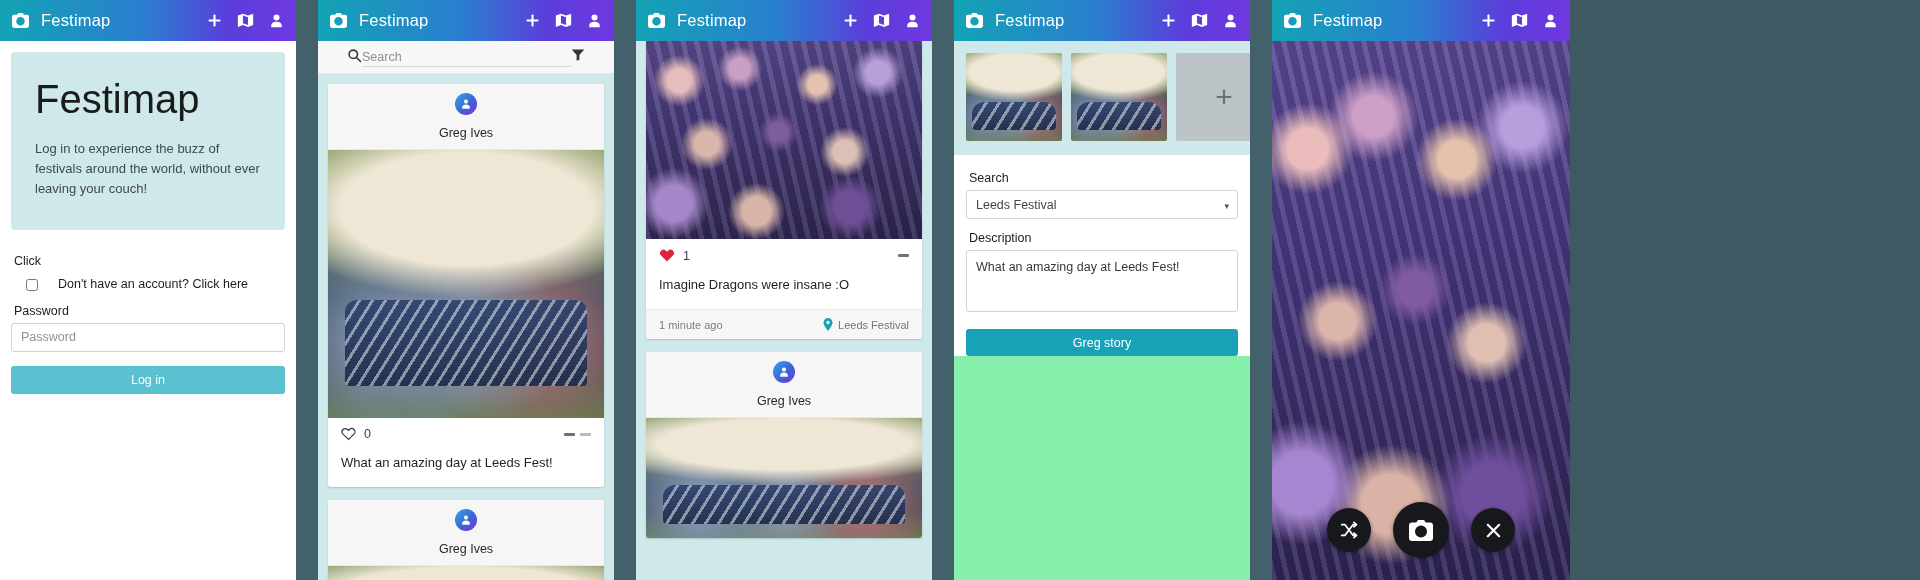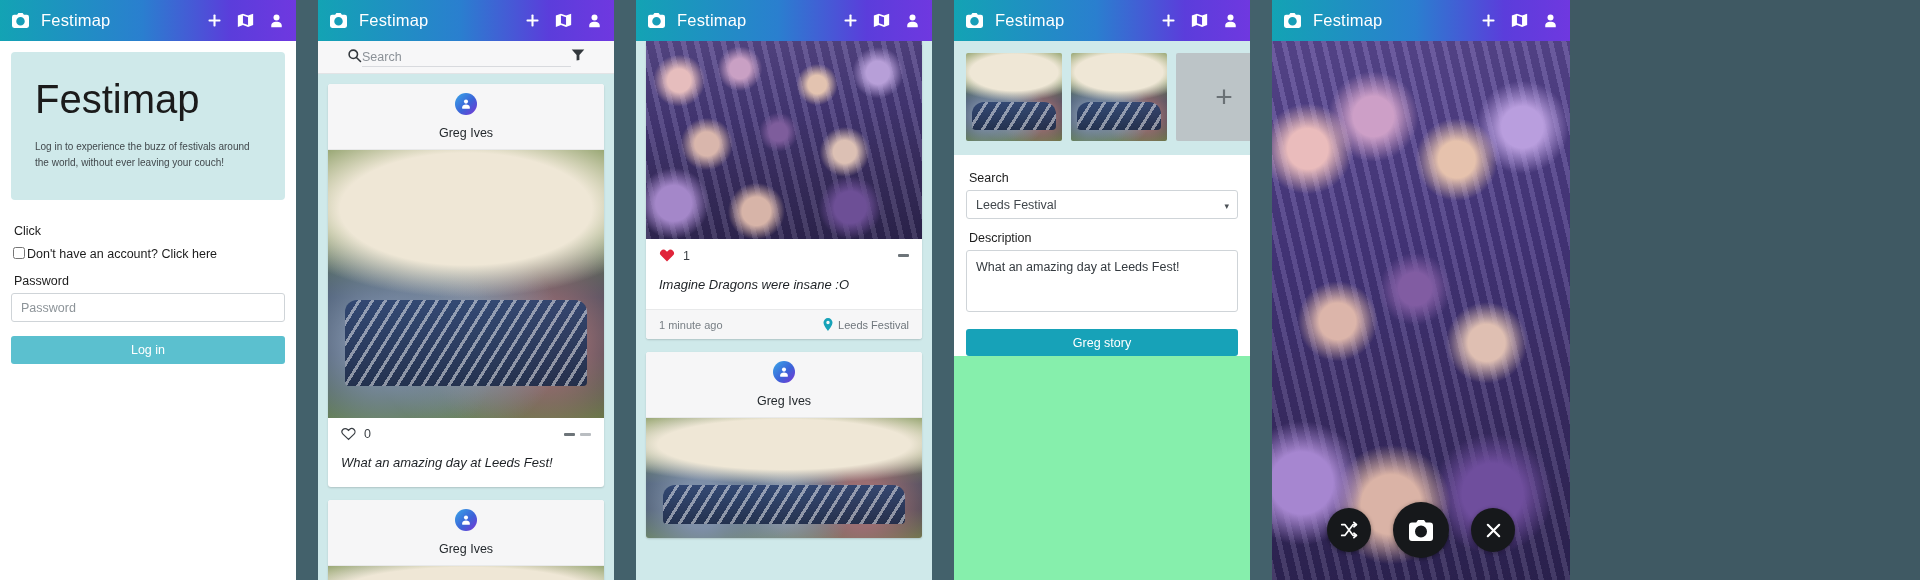--- a/index.html
+++ b/index.html
@@ -29,29 +29,29 @@
   .appbar .acts { display: flex; align-items: center; gap: 15px; }
   .appbar svg { display: block; }
 
   
   .p1-body { background: #fff; height: 539px; padding: 11px 11px 0 11px; }
   .hero {
     background: #cfe9ea; border-radius: 4px;
     padding: 26px 24px 30px 24px; margin-bottom: 24px;
   }
   .hero h1 { font-size: 40px; font-weight: 300; color: #1b1b1b; line-height: 1.08; margin-bottom: 18px; }
-  .hero p { font-size: 10px; color: #41484c; line-height: 1.55; }
+  .hero p { font-size: 13px; color: #41484c; line-height: 1.55; }
   .fld-label { font-size: 12.5px; color: #1c1c1c; margin: 0 3px 5px 3px; }
   .txt {
     width: 100%; height: 29px; border: 1px solid #cfd4d8; border-radius: 3px;
     background: #fff; padding: 0 9px; font-size: 12.5px; color: #4a4f54;
     font-family: "Liberation Sans", sans-serif; outline: none;
   }
   .txt::placeholder { color: #8d9499; }
-  .chkrow { display: flex; align-items: flex-start; gap: 2px; margin: 9px 0 13px 2px; }
+  .chkrow { display: flex; align-items: flex-end; gap: 20px; margin: 9px 0 13px 15px; }
   .chkrow input { width: 12px; height: 12px; accent-color: #17a2b8; margin: 0; }
   .chkrow label { font-size: 12.5px; color: #1c1c1c; }
   .btn-login {
     width: 100%; height: 28px; margin-top: 14px; border: 0; border-radius: 3px;
     background: #5bc0cf; color: #fff; font-size: 12.5px;
     font-family: "Liberation Sans", sans-serif; cursor: pointer;
   }
 
   
   .searchbar {
@@ -73,21 +73,21 @@
     display: flex; align-items: center; justify-content: center; flex: 0 0 auto;
   }
   .card-head .uname { font-size: 12.5px; color: #24292d; }
   .photo { width: 100%; display: block; }
   .meta { display: flex; align-items: center; padding: 9px 13px 7px 13px; }
   .meta .likes { display: flex; align-items: center; gap: 8px; font-size: 12.5px; color: #3a3f44; }
   .meta .spacer { flex: 1; }
   .dashes { display: flex; gap: 5px; align-items: center; }
   .dash { width: 11px; height: 3px; background: #6d7479; border-radius: 1px; display: block; }
   .dash.light { background: #b9bdc1; }
-  .caption { font-size: 13px; color: #1d2125; padding: 6px 13px 15px 13px; line-height: 1.4; font-style: italic; }
+  .caption { font-size: 13px; color: #1d2125; padding: 6px 13px 15px 13px; line-height: 1.4; }
   .cardfoot {
     display: flex; align-items: center; padding: 8px 13px; background: #f6f6f7;
     border-top: 1px solid #e8e9ea; font-size: 11px; color: #787f85; gap: 32px;
   }
   .cardfoot .spacer { flex: 1; }
   .place { display: flex; align-items: center; gap: 5px; color: #6f767c; font-size: 11px; }
 
   
   .img-umbrella {
     position: relative; overflow: hidden;

